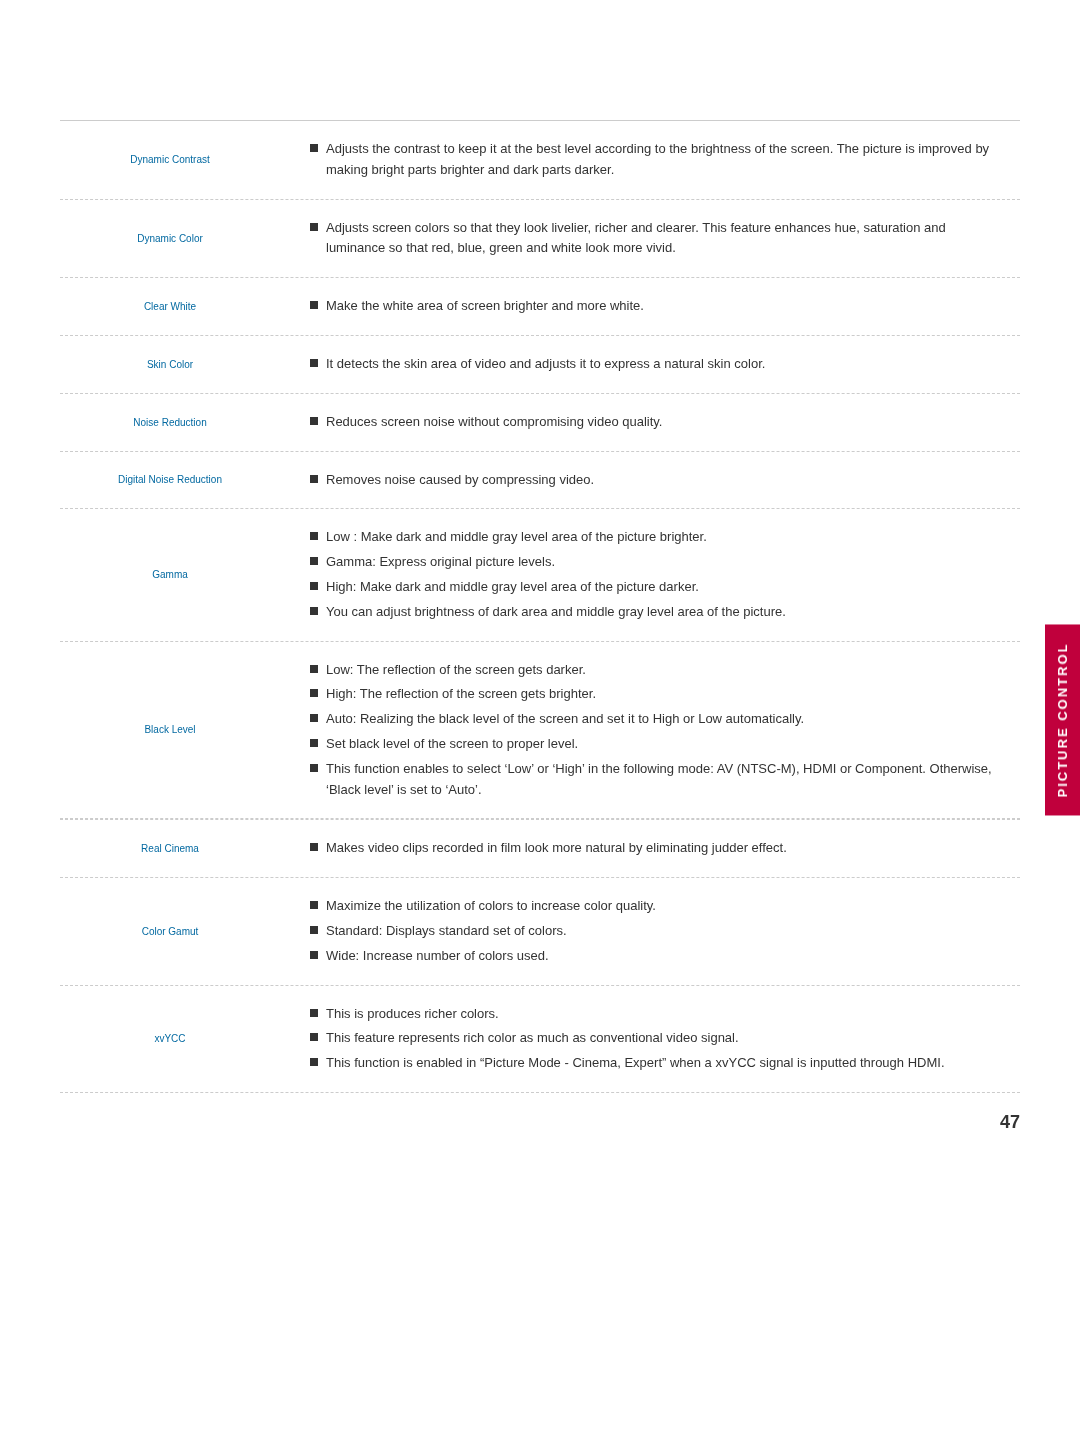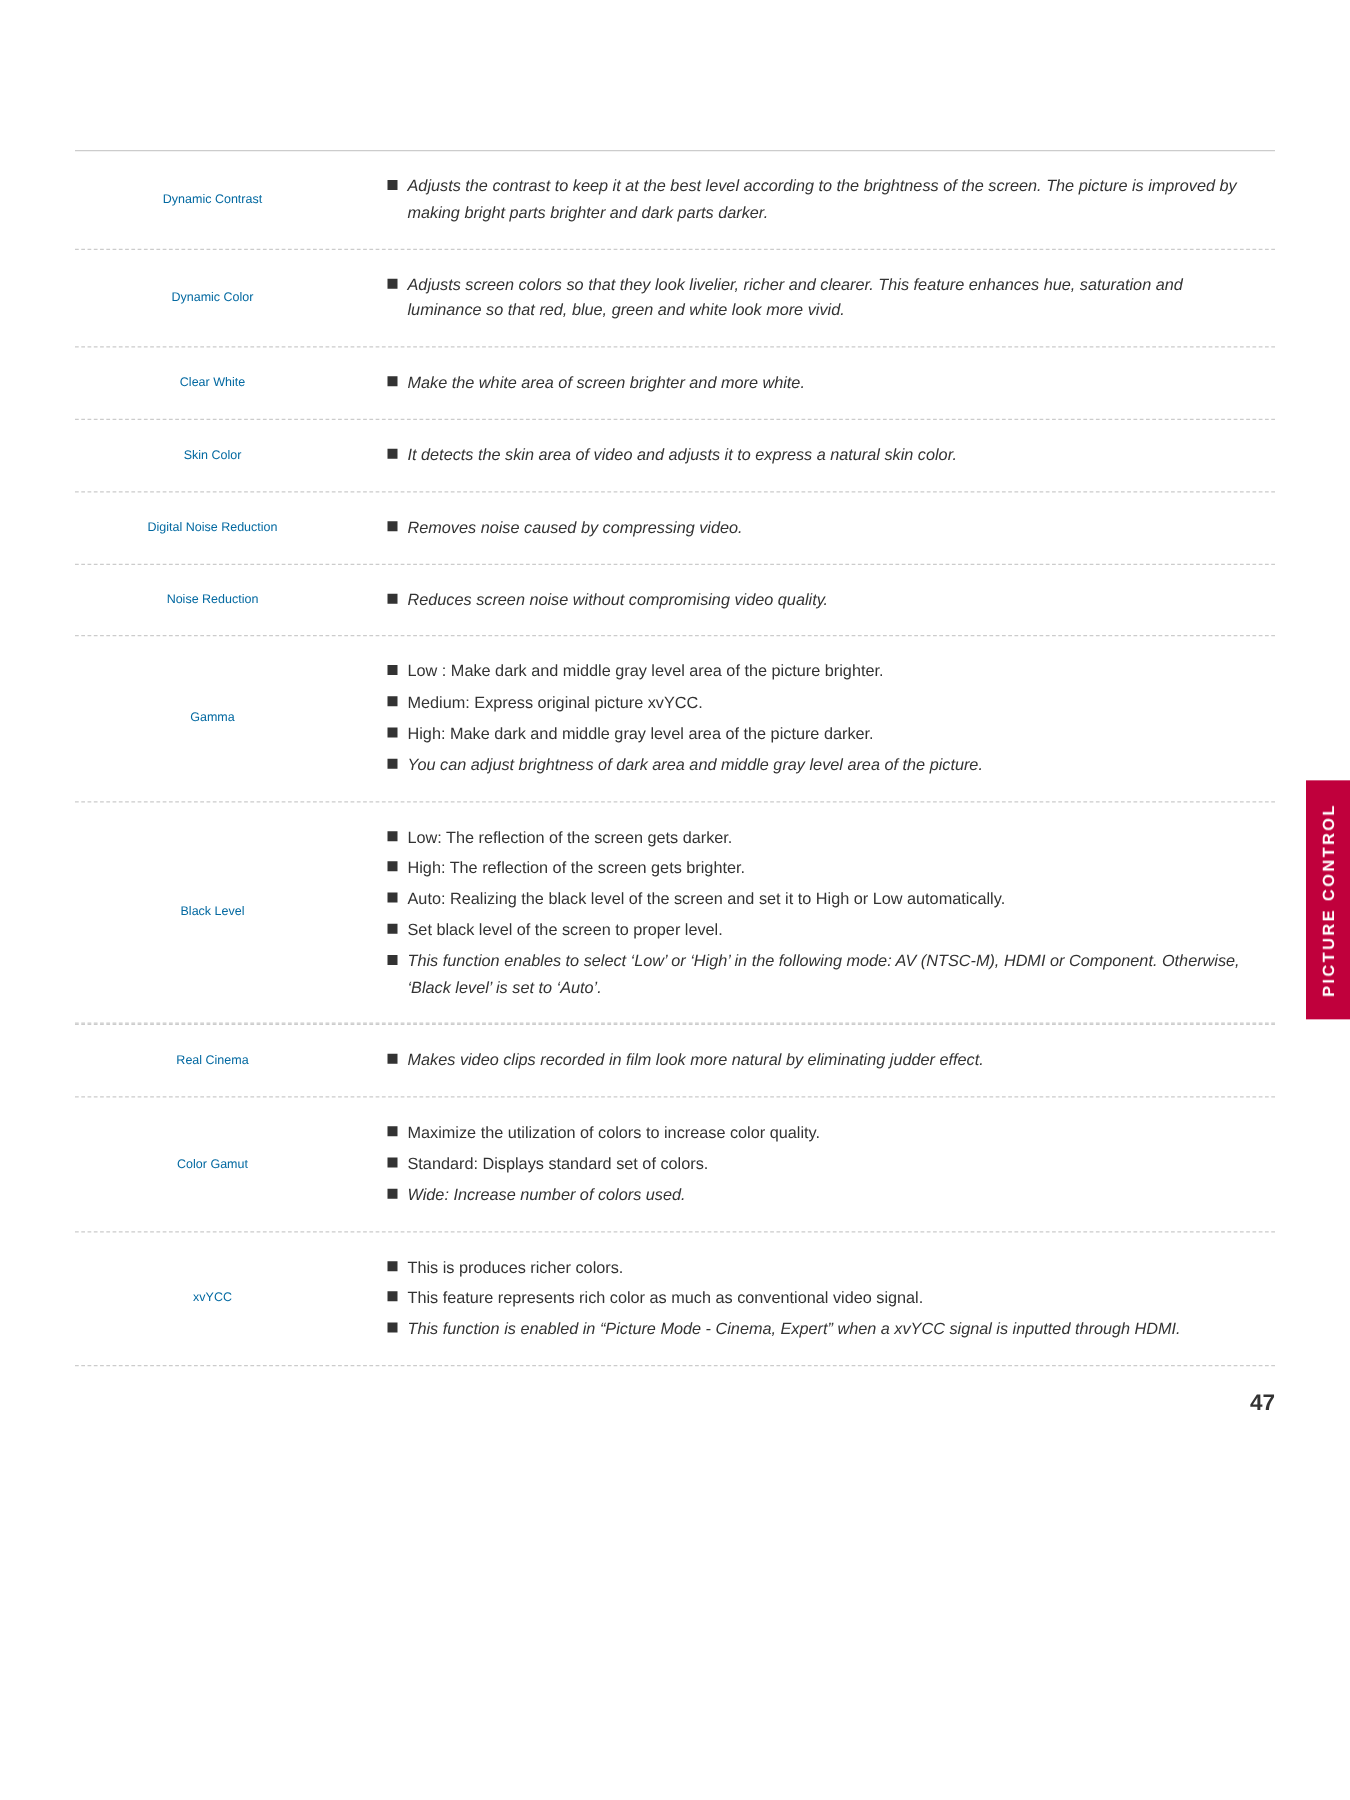--- a/index.html
+++ b/index.html
@@ -69,21 +69,20 @@
     }
 
     .bullet-item {
       display: flex;
       align-items: flex-start;
       margin-bottom: 4px;
     }
 
     .bullet-item:last-child {
       margin-bottom: 0;
-      font-style: italic;
     }
 
     .bullet-square {
       display: inline-block;
       width: 8px;
       height: 8px;
       min-width: 8px;
       background: #333;
       margin-top: 5px;
       margin-right: 8px;
@@ -141,47 +140,47 @@
       <div class="table-row">
         <div class="col-label">Skin Color</div>
         <div class="col-content">
           <div class="bullet-item">
             <span class="bullet-square"></span>
             <span class="bullet-text">It detects the skin area of video and adjusts it to express a natural skin color.</span>
           </div>
         </div>
       </div>
       <div class="table-row">
+        <div class="col-label">Noise Reduction</div>
+        <div class="col-content">
+          <div class="bullet-item">
+            <span class="bullet-square"></span>
+            <span class="bullet-text">Reduces screen noise without compromising video quality.</span>
+          </div>
+        </div>
+      </div>
+      <div class="table-row">
         <div class="col-label">Digital Noise Reduction</div>
         <div class="col-content">
           <div class="bullet-item">
             <span class="bullet-square"></span>
             <span class="bullet-text">Removes noise caused by compressing video.</span>
           </div>
         </div>
       </div>
       <div class="table-row">
-        <div class="col-label">Noise Reduction</div>
-        <div class="col-content">
-          <div class="bullet-item">
-            <span class="bullet-square"></span>
-            <span class="bullet-text">Reduces screen noise without compromising video quality.</span>
-          </div>
-        </div>
-      </div>
-      <div class="table-row">
         <div class="col-label">Gamma</div>
         <div class="col-content">
           <div class="bullet-item">
             <span class="bullet-square"></span>
             <span class="bullet-text">Low : Make dark and middle gray level area of the picture brighter.</span>
           </div>
           <div class="bullet-item">
             <span class="bullet-square"></span>
-            <span class="bullet-text">Medium: Express original picture xvYCC.</span>
+            <span class="bullet-text">Gamma: Express original picture levels.</span>
           </div>
           <div class="bullet-item">
             <span class="bullet-square"></span>
             <span class="bullet-text">High: Make dark and middle gray level area of the picture darker.</span>
           </div>
           <div class="bullet-item">
             <span class="bullet-square"></span>
             <span class="bullet-text">You can adjust brightness of dark area and middle gray level area of the picture.</span>
           </div>
         </div>

